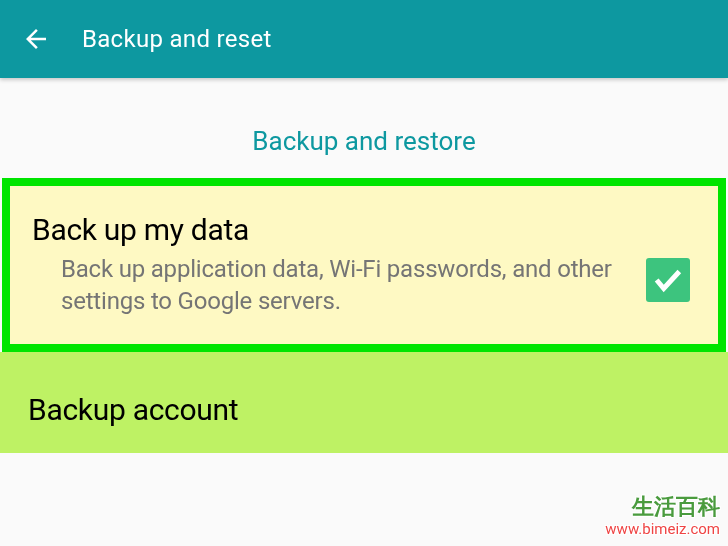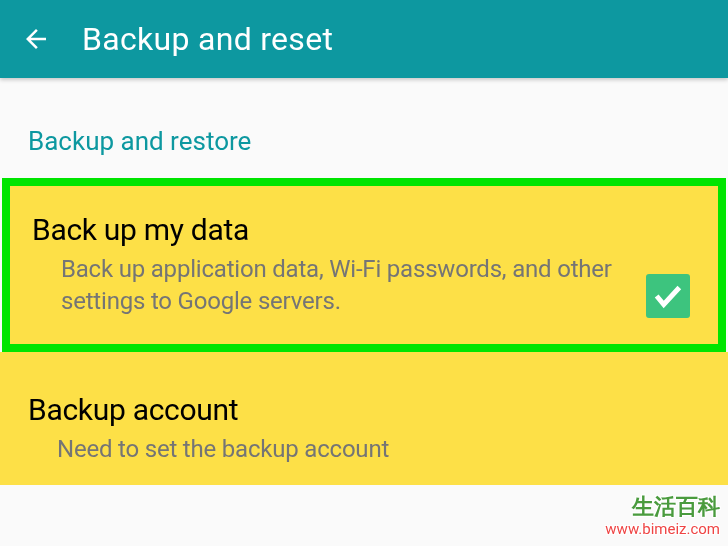--- a/index.html
+++ b/index.html
@@ -32,46 +32,47 @@
       justify-content: center;
       margin-right: 28px;
       cursor: pointer;
     }
     .back-arrow svg {
       width: 30px;
       height: 30px;
       fill: #ffffff;
     }
     .app-bar-title {
-      font-size: 32px;
+      font-size: 24px;
       font-weight: 400;
       letter-spacing: 0.3px;
     }
     .content {
       padding: 0;
     }
     .section-header {
       color: #0d98a0;
       font-size: 26px;
       font-weight: 400;
       padding: 48px 28px 22px 28px;
+      text-align: center;
     }
     .highlight-wrapper {
       border: 8px solid #00e500;
       margin: 0 2px;
     }
     .list-item {
-      background: #fde047;
+      background: #fef9c3;
       padding: 26px 28px 26px 22px;
       display: flex;
-      align-items: flex-end;
+      align-items: center;
       justify-content: space-between;
     }
     .list-item-plain {
-      background: #fde047;
+      background: #bef264;
       padding: 40px 28px 20px 28px;
       display: flex;
       align-items: flex-start;
       justify-content: space-between;
     }
     .item-text {
       flex: 1;
       padding-right: 16px;
     }
     .item-title {
@@ -154,21 +155,20 @@
         <svg viewBox="0 0 24 24">
           <polyline points="4,12 9,18 20,6"></polyline>
         </svg>
       </div>
     </div>
   </div>
 
   <div class="list-item-plain">
     <div class="item-text">
       <div class="item-title">Backup account</div>
-      <div class="item-subtitle">Need to set the backup account</div>
     </div>
   </div>
 </div>
 
 <div class="watermark">
   <div class="watermark-cn">生活百科</div>
   <div class="watermark-url">www.bimeiz.com</div>
 </div>
 
 </body></html>

